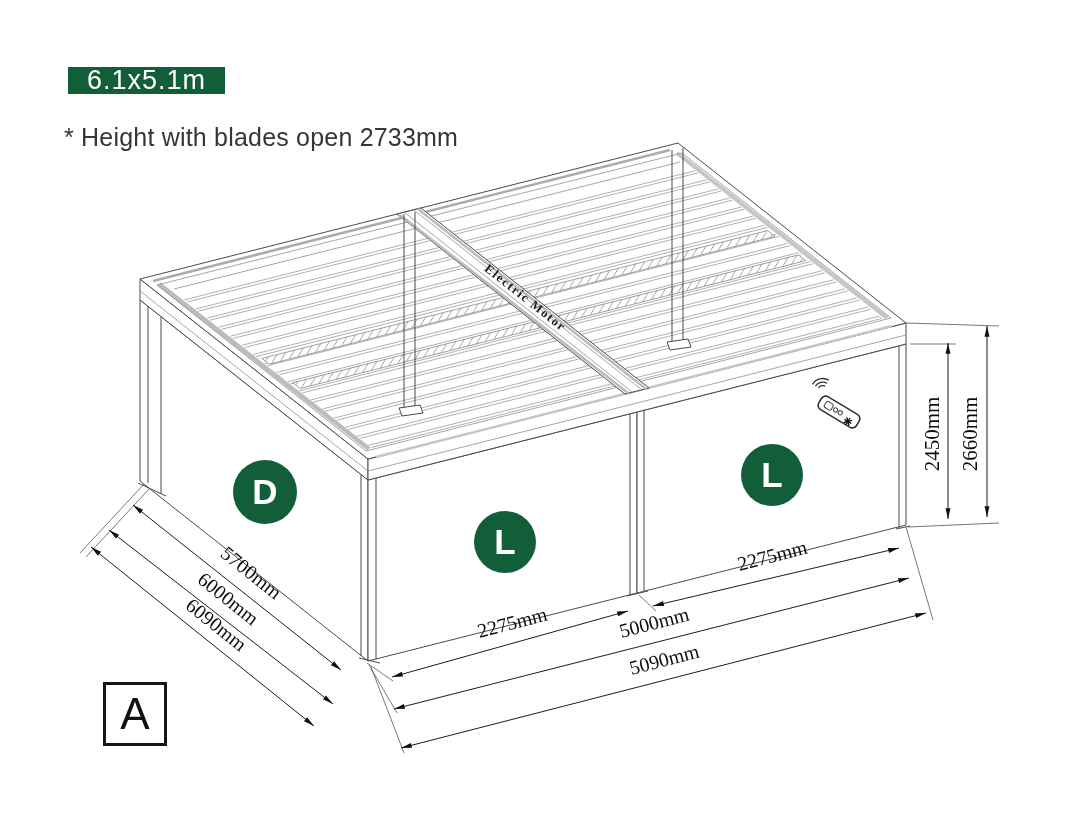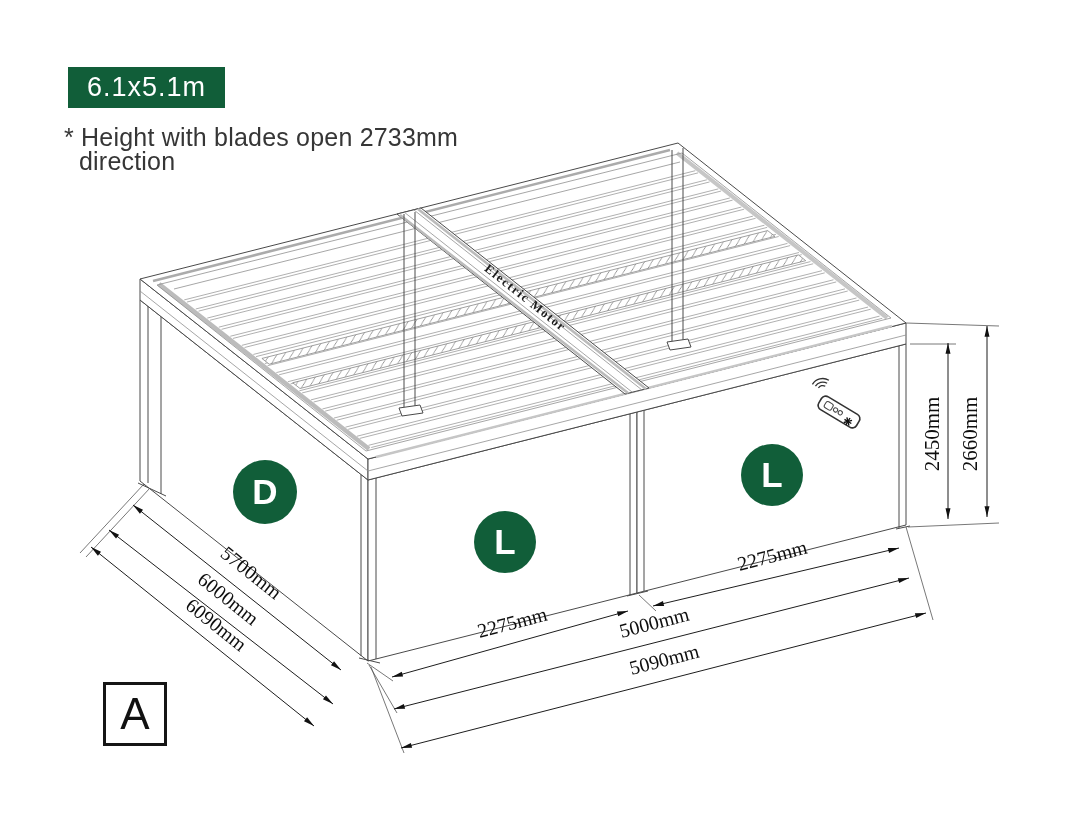--- a/index.html
+++ b/index.html
@@ -1,19 +1,19 @@
 <!DOCTYPE html>
 <html><head>
 <meta charset="utf-8">
 <style>
   html,body{margin:0;padding:0;background:#fff;}
   #page{position:relative;width:1080px;height:831px;background:#fff;overflow:hidden;
         font-family:"Liberation Sans",sans-serif;}
   
-  .badge{position:absolute;left:68px;top:67px;width:157px;height:41px;background:#115e39;
+  .badge{position:absolute;left:68px;top:67px;width:157px;height:27px;background:#115e39;
          color:#fff;display:flex;align-items:center;justify-content:center;
          font-size:27px;font-weight:500;letter-spacing:1px;}
   
   .notes{position:absolute;left:64px;top:126px;color:#363636;font-size:25px;line-height:23.5px;
          letter-spacing:.2px;}
   .notes .wrap{padding-left:15px;}
   
   .zone{position:absolute;border-radius:50%;background:#115e39;color:#fff;display:flex;
         align-items:center;justify-content:center;font-weight:bold;font-size:35px;}
   .zone.d{left:233px;top:460px;width:64px;height:64px;}
@@ -37,21 +37,20 @@
 </style>
 </head>
 <body>
 
 <div id="page">
 
   <div class="badge">6.1x5.1m</div>
 
   <div class="notes">
     <div>* Height with blades open 2733mm</div>
-    <div class="wrap">direction</div>
   </div>
 
   <svg width="1080" height="831" viewBox="0 0 1080 831">
     <defs>
       <marker id="arr" viewBox="0 0 12 12" refX="11" refY="6" markerWidth="13" markerHeight="13" orient="auto-start-reverse">
         <path d="M1,3.7 L11,6 L1,8.3 Z" fill="#111"></path>
       </marker>
       <pattern id="hatch" patternUnits="userSpaceOnUse" width="9" height="9" patternTransform="rotate(-14)">
         <rect width="9" height="9" fill="#ffffff"></rect>
         <line x1="0" y1="9" x2="9" y2="0" stroke="#777" stroke-width="0.8"></line>

